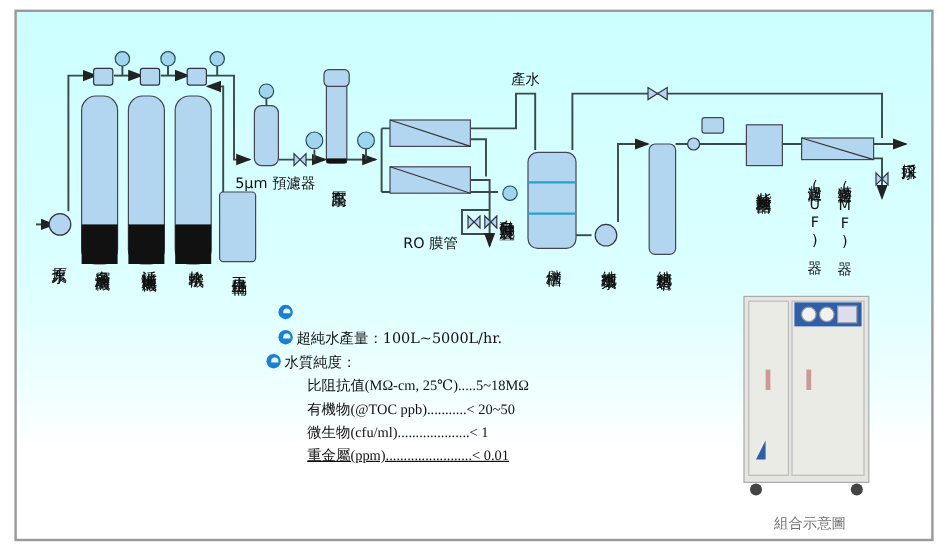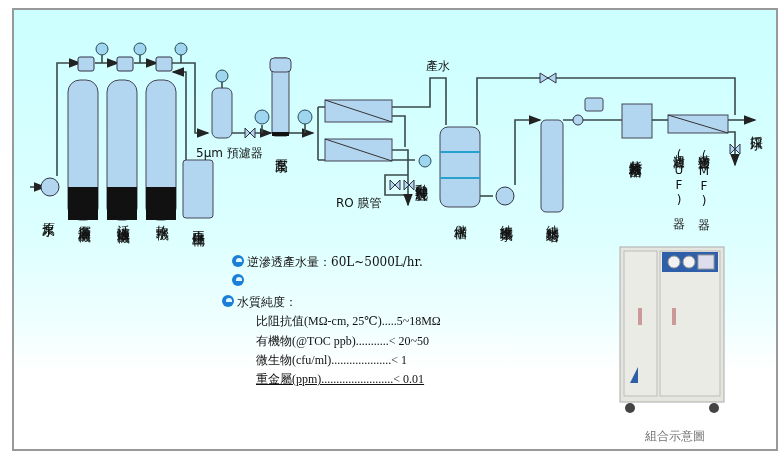--- a/index.html
+++ b/index.html
@@ -135,22 +135,22 @@
 <div class="vlabel" style="left:414px;top:173px;">自動沖洗裝置</div>
 <div class="hlabel" style="left:426px;top:58px;text-align:right;">產水</div>
 <div class="vlabel" style="left:453px;top:214px;">儲水槽</div>
 <div class="vlabel" style="left:499px;top:215px;">純水循環泵</div>
 <div class="vlabel" style="left:545px;top:215px;">純水精製塔</div>
 <div class="vlabel" style="left:628px;top:150px;">紫外線殺菌器</div>
 <div class="vlabel" style="left:672px;top:145px;font-size:12px;">超過濾(UF)器</div>
 <div class="vlabel" style="left:697px;top:145px;font-size:12px;">精密過濾(MF)器</div>
 <div class="vlabel" style="left:749px;top:126px;">採水口</div>
 
-<div class="spec" style="left:232px;top:254px;"><span class="ico"></span><span>逆滲透產水量：60L~5000L/hr.</span></div>
-<div class="spec" style="left:232px;top:274px;"><span class="ico"></span></div>
+<div class="spec" style="left:232px;top:254px;"><span class="ico"></span></div>
+<div class="spec" style="left:232px;top:274px;"><span class="ico"></span><span>超純水產量：100L~5000L/hr.</span></div>
 <div class="spec" style="left:222px;top:294px;"><span class="ico"></span><span>水質純度：</span></div>
 <div class="sub" style="left:256px;top:313px;">比阻抗值(MΩ-cm, 25℃).....5~18MΩ</div>
 <div class="sub" style="left:256px;top:333px;">有機物(@TOC ppb)...........&lt; 20~50</div>
 <div class="sub" style="left:256px;top:352px;">微生物(cfu/ml)....................&lt; 1</div>
 <div class="sub" style="left:256px;top:371px;text-decoration:underline;">重金屬(ppm)........................&lt; 0.01</div>
 
 <svg id="machine" viewBox="0 0 108 170">
   <rect x="2" y="2" width="104" height="155" fill="#e6e6e0" stroke="#aaa"></rect>
   <rect x="6" y="6" width="33" height="145" fill="#ebebe6" stroke="#bbb"></rect>
   <rect x="42" y="6" width="60" height="145" fill="#ebebe6" stroke="#bbb"></rect>

